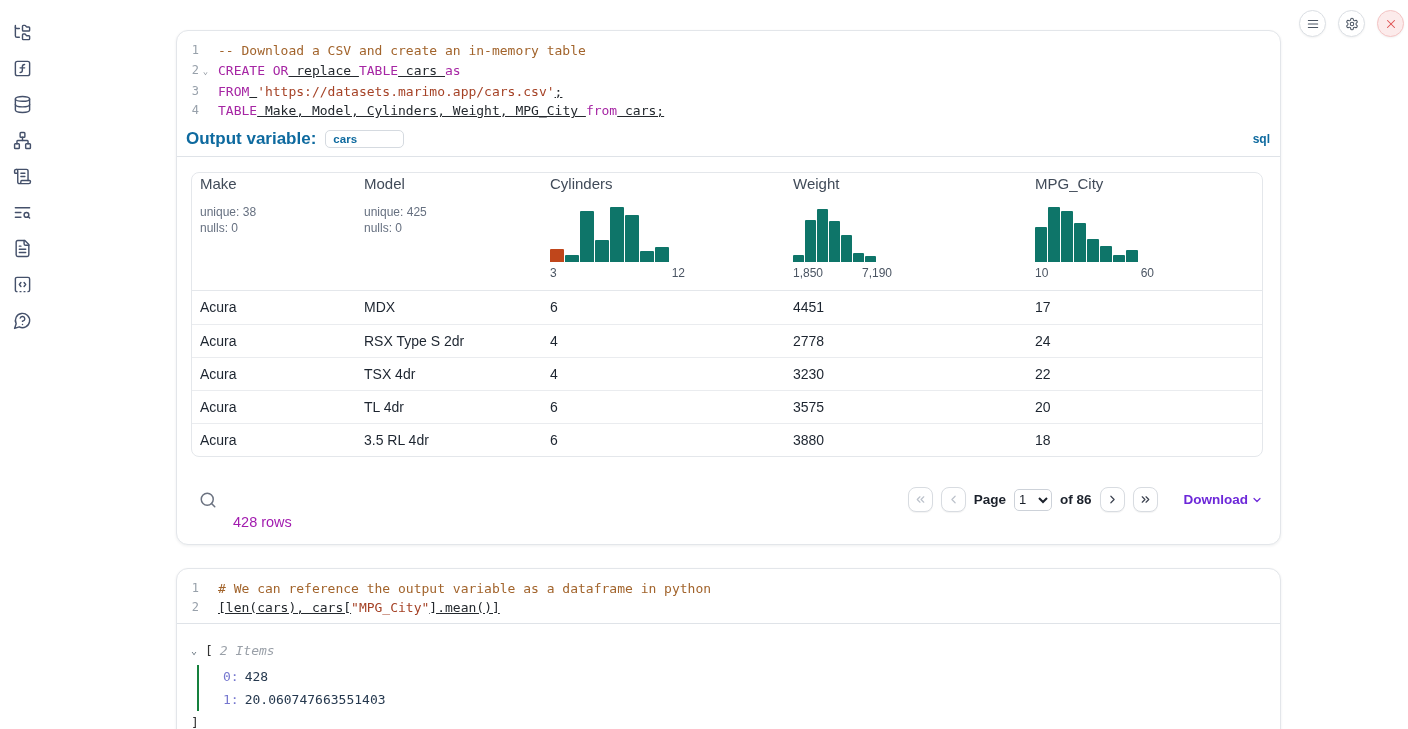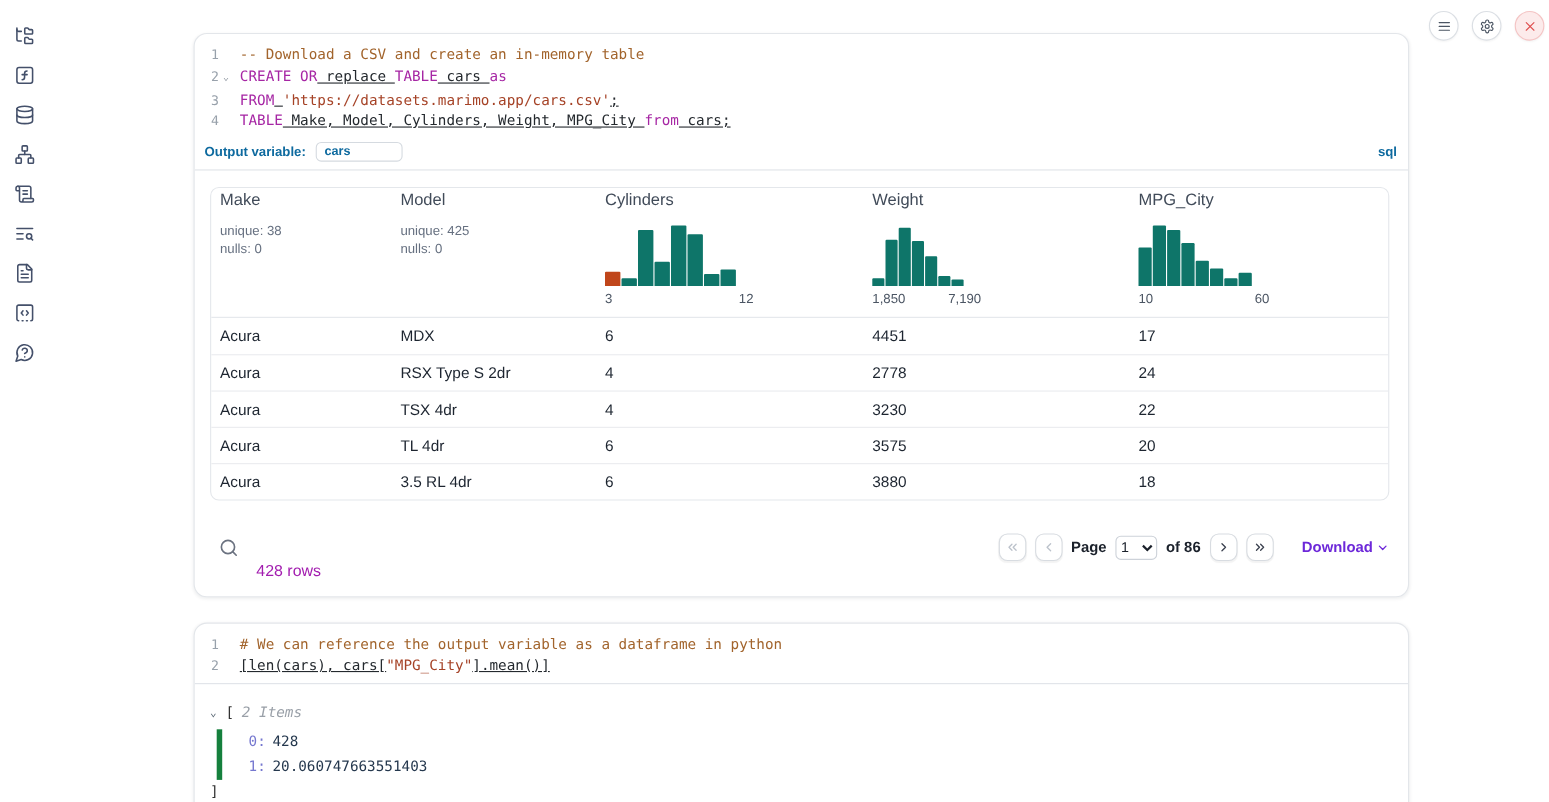--- a/index.html
+++ b/index.html
@@ -36,21 +36,21 @@
   .ln { width:22px; flex:none; text-align:right; color:#98a1ab; font-size:12px; }
   .fold { width:13px; flex:none; text-align:center; color:#8b939d; font-size:9px; line-height:21px; }
   .ct { padding-left:6px; white-space:pre; color:#24292e; }
   .tok-kw  { color:#a626a4; }
   .tok-com { color:#a2642c; }
   .tok-str { color:#a54226; }
   .tok-pl  { color:#24292e;text-decoration:underline; }
 
   
   .outvar { display:flex; align-items:center; padding:3px 10px 7px 9px; }
-  .outvar-label { font-size:12px; font-weight:bold; color:#0e6a9f; }
+  .outvar-label { font-size:17px; font-weight:bold; color:#0e6a9f; }
   .outvar-input { margin-left:9px; width:79px; height:18px; border:1px solid #d5dae0;
     border-radius:5px; padding:0 7px; font-size:11.5px; font-weight:bold; color:#0e6a9f;
     font-family:"Liberation Sans",sans-serif; outline:none; }
   .lang-badge { margin-left:auto; font-size:12px; font-weight:bold; color:#0e6a9f; }
 
   
   .output-area { padding:15px 17px 14px 14px; }
   .table-box { border:1px solid #e4e7eb; border-radius:8px; overflow:hidden; }
   .thead { display:grid; grid-template-columns:164px 186px 243px 242px 1fr;
     padding:2px 0 10px 0; border-bottom:1px solid #e4e7eb; }
@@ -84,21 +84,21 @@
     border:none; cursor:pointer; color:#6d28d9; font-size:13.5px; font-weight:600;
     font-family:"Liberation Sans",sans-serif; }
   .download svg { width:12px; height:12px; }
 
   
   .pyout { padding:17px 16px 14px 14px;
     font-family:"DejaVu Sans Mono","Liberation Mono",monospace; font-size:13px; color:#333; }
   .pyrow { display:flex; align-items:center; line-height:20px; }
   .collapse { width:14px; color:#52606d; font-size:10px; cursor:pointer; }
   .items-label { color:#9aa0a8; font-style:italic; margin-left:7px; }
-  .pytree { border-left:5px solid #15803d; margin-left:6px; padding-left:24px; margin-top:4px; }
+  .pytree { border-left:2px solid #15803d; margin-left:6px; padding-left:24px; margin-top:4px; }
   .pyentry { line-height:23px; }
   .pykey { color:#7577cf; }
   .pyval { color:#25384e; margin-left:6px; }
   .pyclose { line-height:20px; margin-top:2px; }
 </style>
 </head>
 <body>
 
 <aside class="sidebar">
     <button class="sb-btn">

